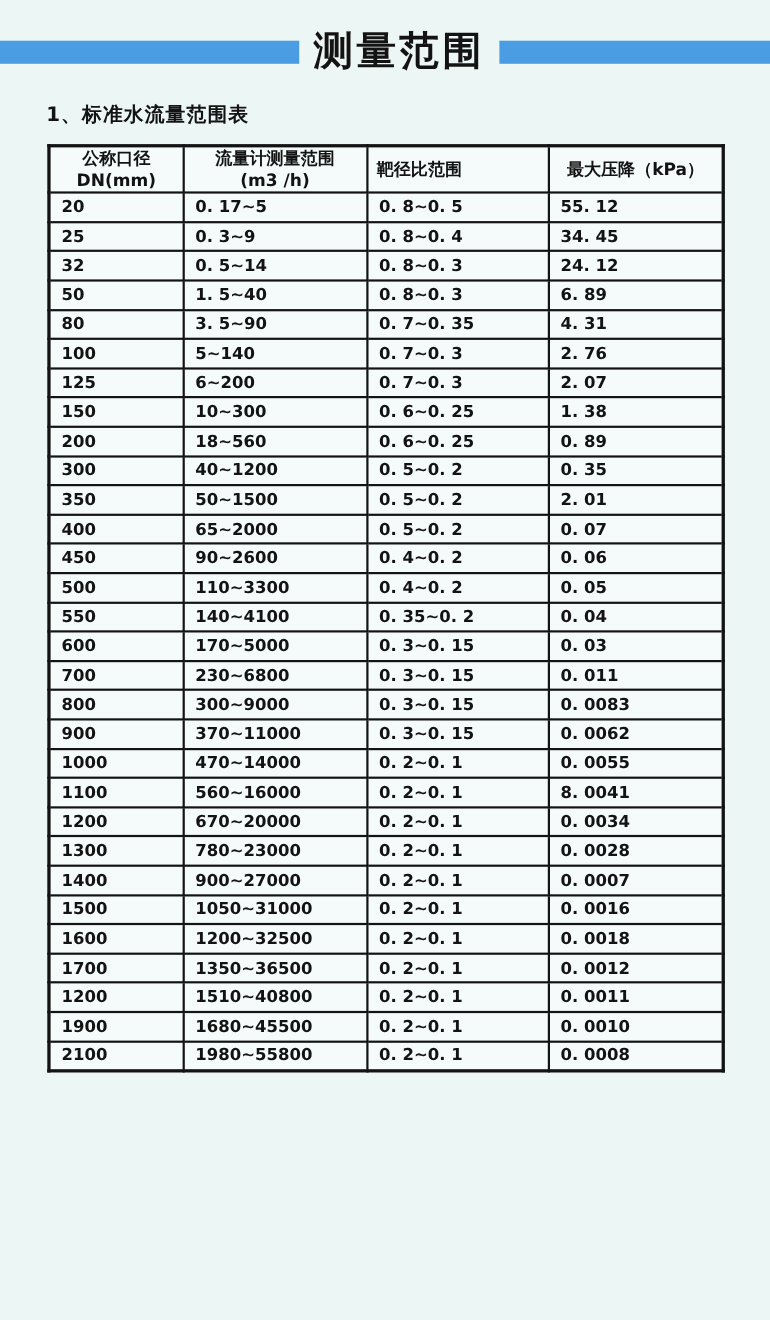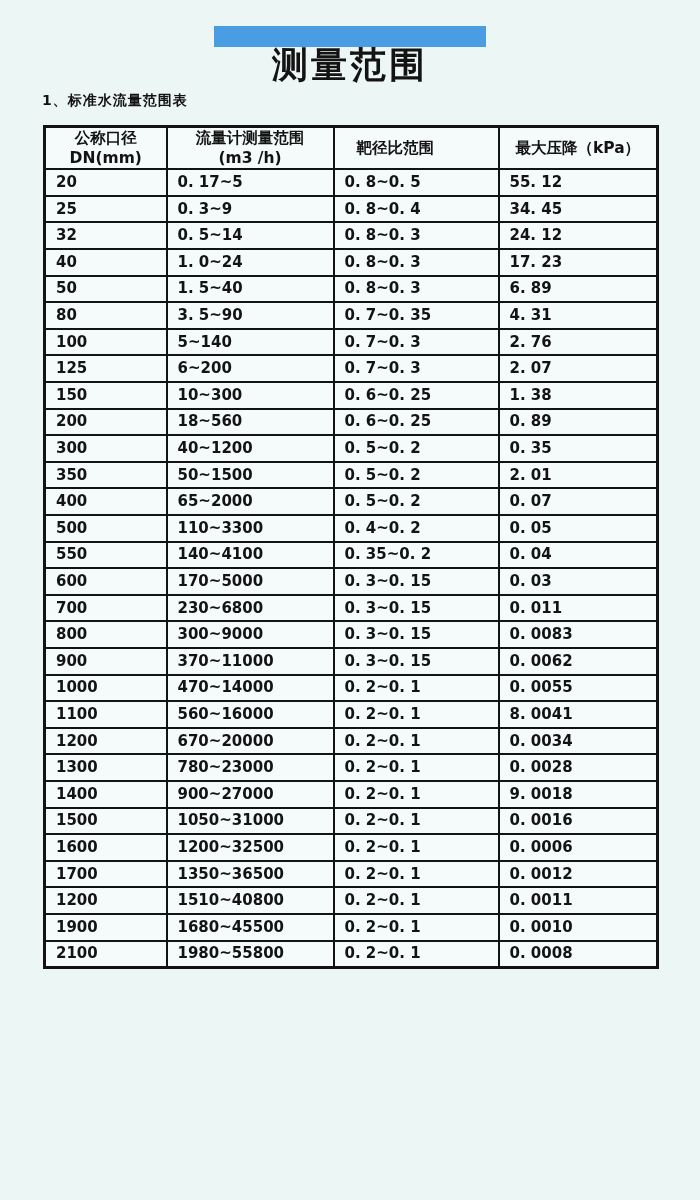--- a/index.html
+++ b/index.html
@@ -12,52 +12,52 @@
   html,body{margin:0;padding:0;}
   body{
     width:700px;height:1200px;
     background:var(--page-bg);
     color:var(--ink);
     font-family:"DejaVu Sans","Liberation Sans",sans-serif;
     overflow:hidden;
   }
   .titlebar{
     display:flex;align-items:center;
-    margin-top:26px;height:42px;flex-direction:column;
+    margin-top:26px;height:42px;
   }
   .bar{height:21px;background:var(--accent);}
   .bar-left{width:272px;flex:none;}
   .bar-right{flex:1;}
   .page-title{
     margin:0 13px;
     font-size:36px;font-weight:bold;letter-spacing:3px;
     line-height:1;white-space:nowrap;
   }
   .section-title{
     margin:24px 0 0 42px;
-    font-size:14px;font-weight:bold;letter-spacing:1px;
+    font-size:18px;font-weight:bold;letter-spacing:1px;
   }
   .spec-table{
     margin:15px 0 0 43px;
     width:613px;
     border-collapse:collapse;
     table-layout:fixed;
     border:3px solid var(--ink);
     background:var(--cell-bg);
   }
   .spec-table th,.spec-table td{
     border:2px solid var(--ink);
     font-weight:bold;
     vertical-align:middle;
     overflow:hidden;white-space:nowrap;
   }
   .spec-table th{
     height:42px;font-size:15.5px;text-align:center;padding:0 2px;
   }
-  .spec-table th.align-left{text-align:left;padding-left:22px;margin-left:44px;}
+  .spec-table th.align-left{text-align:left;padding-left:8px;margin-left:44px;}
   .spec-table td{
     height:26.6px;font-size:15px;text-align:left;
     padding:0 0 0 10px;line-height:1;
   }
   .th-line{line-height:1.3;}
 </style>
 </head>
 <body>
 
 <div class="page">
@@ -108,26 +108,20 @@
           <td>34. 45</td>
         </tr>
 
         <tr>
           <td>32</td>
           <td>0. 5~14</td>
           <td>0. 8~0. 3</td>
           <td>24. 12</td>
         </tr>
 
-        <tr>
-          <td>40</td>
-          <td>1. 0~24</td>
-          <td>0. 8~0. 3</td>
-          <td>17. 23</td>
-        </tr>
 
         <tr>
           <td>50</td>
           <td>1. 5~40</td>
           <td>0. 8~0. 3</td>
           <td>6. 89</td>
         </tr>
 
 
         <tr>
@@ -180,20 +174,26 @@
           <td>2. 01</td>
         </tr>
 
         <tr>
           <td>400</td>
           <td>65~2000</td>
           <td>0. 5~0. 2</td>
           <td>0. 07</td>
         </tr>
 
+        <tr>
+          <td>450</td>
+          <td>90~2600</td>
+          <td>0. 4~0. 2</td>
+          <td>0. 06</td>
+        </tr>
 
         <tr>
           <td>500</td>
           <td>110~3300</td>
           <td>0. 4~0. 2</td>
           <td>0. 05</td>
         </tr>
 
         <tr>
           <td>550</td>
@@ -255,35 +255,35 @@
           <td>1300</td>
           <td>780~23000</td>
           <td>0. 2~0. 1</td>
           <td>0. 0028</td>
         </tr>
 
         <tr>
           <td>1400</td>
           <td>900~27000</td>
           <td>0. 2~0. 1</td>
-          <td>9. 0018</td>
+          <td>0. 0007</td>
         </tr>
 
         <tr>
           <td>1500</td>
           <td>1050~31000</td>
           <td>0. 2~0. 1</td>
           <td>0. 0016</td>
         </tr>
 
         <tr>
           <td>1600</td>
           <td>1200~32500</td>
           <td>0. 2~0. 1</td>
-          <td>0. 0006</td>
+          <td>0. 0018</td>
         </tr>
 
         <tr>
           <td>1700</td>
           <td>1350~36500</td>
           <td>0. 2~0. 1</td>
           <td>0. 0012</td>
         </tr>
 
         <tr>

